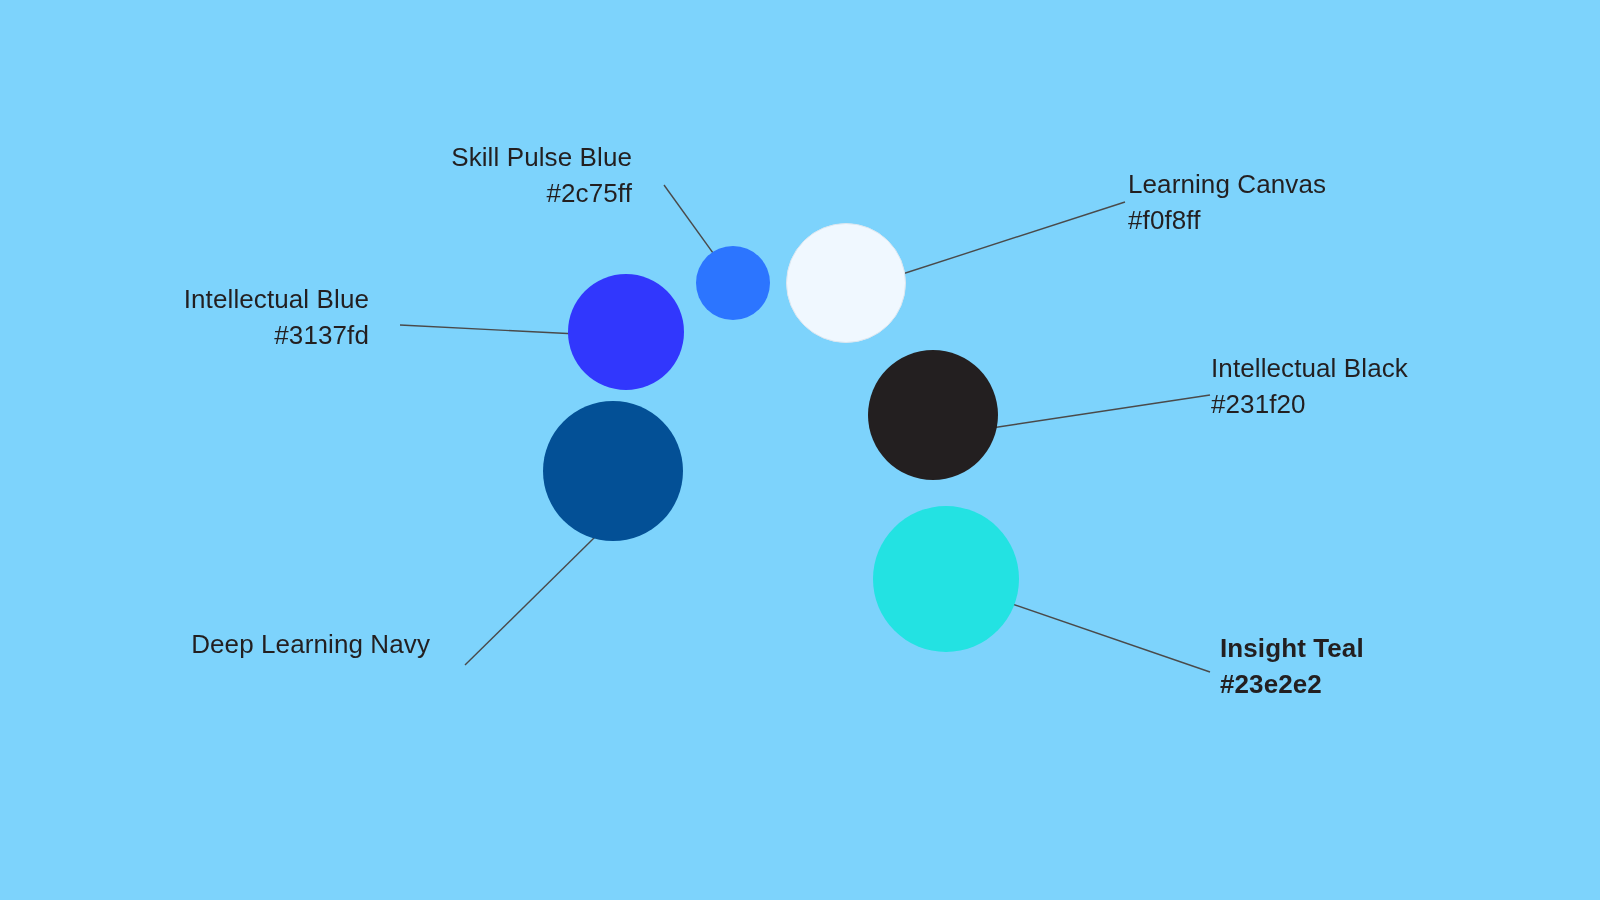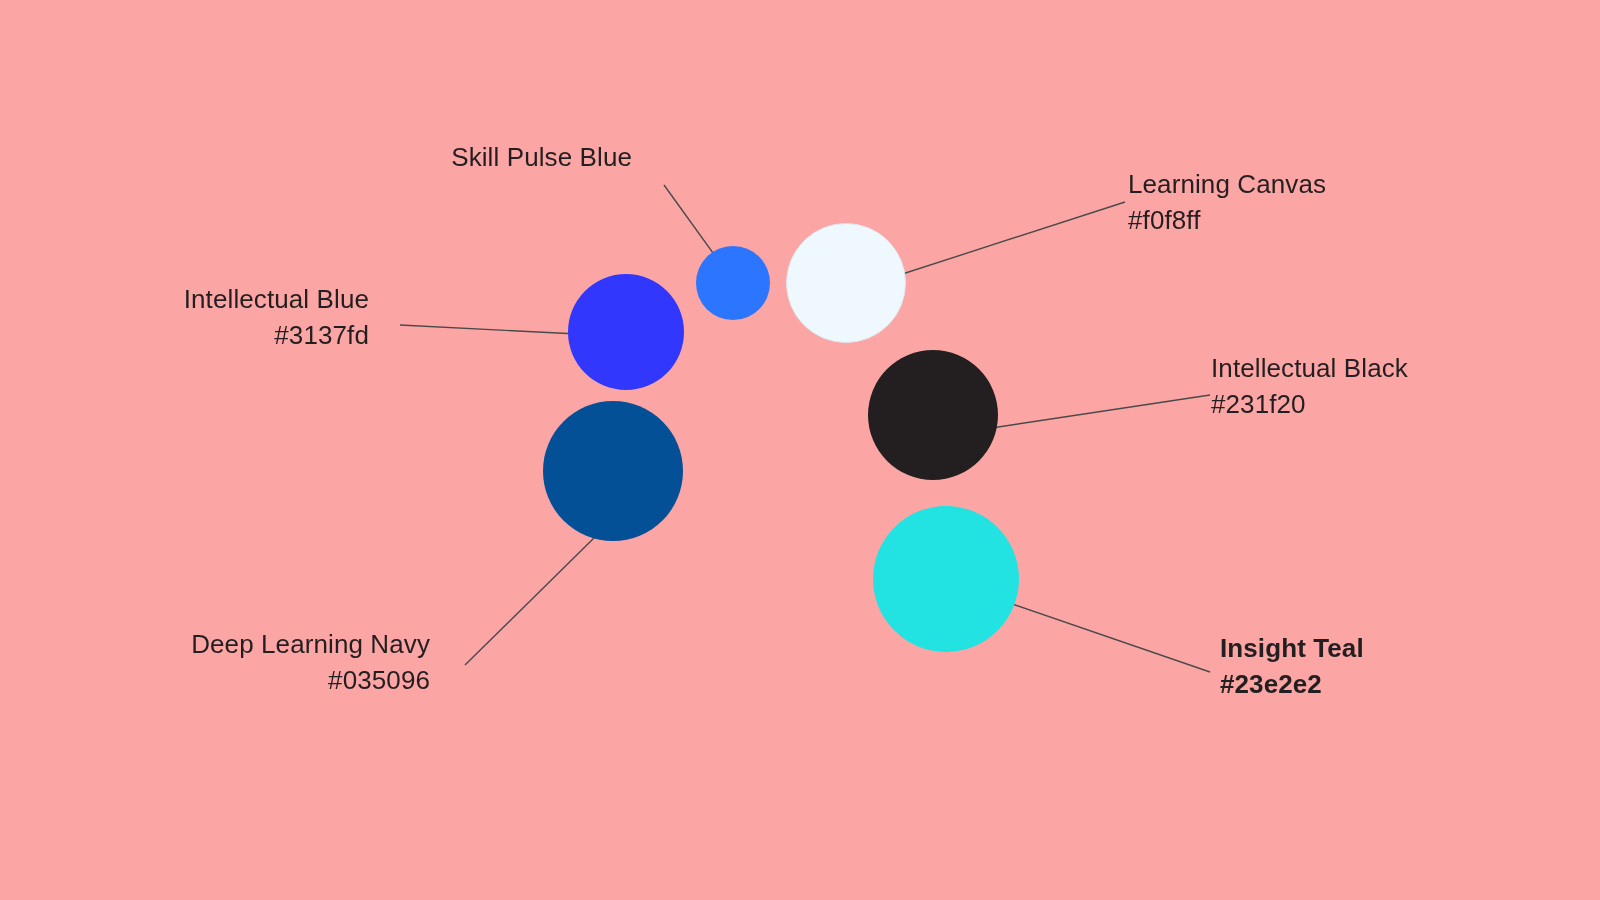--- a/index.html
+++ b/index.html
@@ -8,21 +8,21 @@
     padding: 0;
     background: #ffffff;
   }
   body {
     font-family: "Liberation Sans", sans-serif;
   }
   #stage {
     position: relative;
     width: 1600px;
     height: 900px;
-    background: #fca5a5;
+    background: #7dd3fc;
     overflow: hidden;
   }
   #leader-lines {
     position: absolute;
     left: 0;
     top: 0;
     width: 1600px;
     height: 900px;
     pointer-events: none;
   }
@@ -68,36 +68,36 @@
       <div class="swatch" style="left: 696px; top: 246px; width: 74px; height: 74px; background: rgb(44, 117, 255);"></div>
       <div class="swatch" style="left: 786px; top: 223px; width: 120px; height: 120px; background: rgb(240, 248, 255); border: 1px solid rgb(221, 231, 240);"></div>
       <div class="swatch" style="left: 568px; top: 274px; width: 116px; height: 116px; background: rgb(49, 55, 253);"></div>
       <div class="swatch" style="left: 868px; top: 350px; width: 130px; height: 130px; background: rgb(35, 31, 32);"></div>
       <div class="swatch" style="left: 543px; top: 401px; width: 140px; height: 140px; background: rgb(3, 80, 150);"></div>
       <div class="swatch" style="left: 873px; top: 506px; width: 146px; height: 146px; background: rgb(35, 226, 226);"></div>
     </div>
   <div id="label-layer">
       <div class="label right-align" style="left: 432px; top: 139px; width: 200px;">
         <span class="name">Skill Pulse Blue</span>
+        <span class="hex">#2c75ff</span>
       </div>
       <div class="label left-align" style="left: 1128px; top: 166px; width: 260px;">
         <span class="name">Learning Canvas</span>
         <span class="hex">#f0f8ff</span>
       </div>
       <div class="label right-align" style="left: 149px; top: 281px; width: 220px;">
         <span class="name">Intellectual Blue</span>
         <span class="hex">#3137fd</span>
       </div>
       <div class="label left-align" style="left: 1211px; top: 350px; width: 240px;">
         <span class="name">Intellectual Black</span>
         <span class="hex">#231f20</span>
       </div>
       <div class="label right-align" style="left: 124px; top: 626px; width: 306px;">
         <span class="name">Deep Learning Navy</span>
-        <span class="hex">#035096</span>
       </div>
       <div class="label left-align" style="left: 1220px; top: 630px; width: 200px; font-weight: bold;">
         <span class="name">Insight Teal</span>
         <span class="hex">#23e2e2</span>
       </div>
     </div>
 
 </div>
 
 </body></html>

